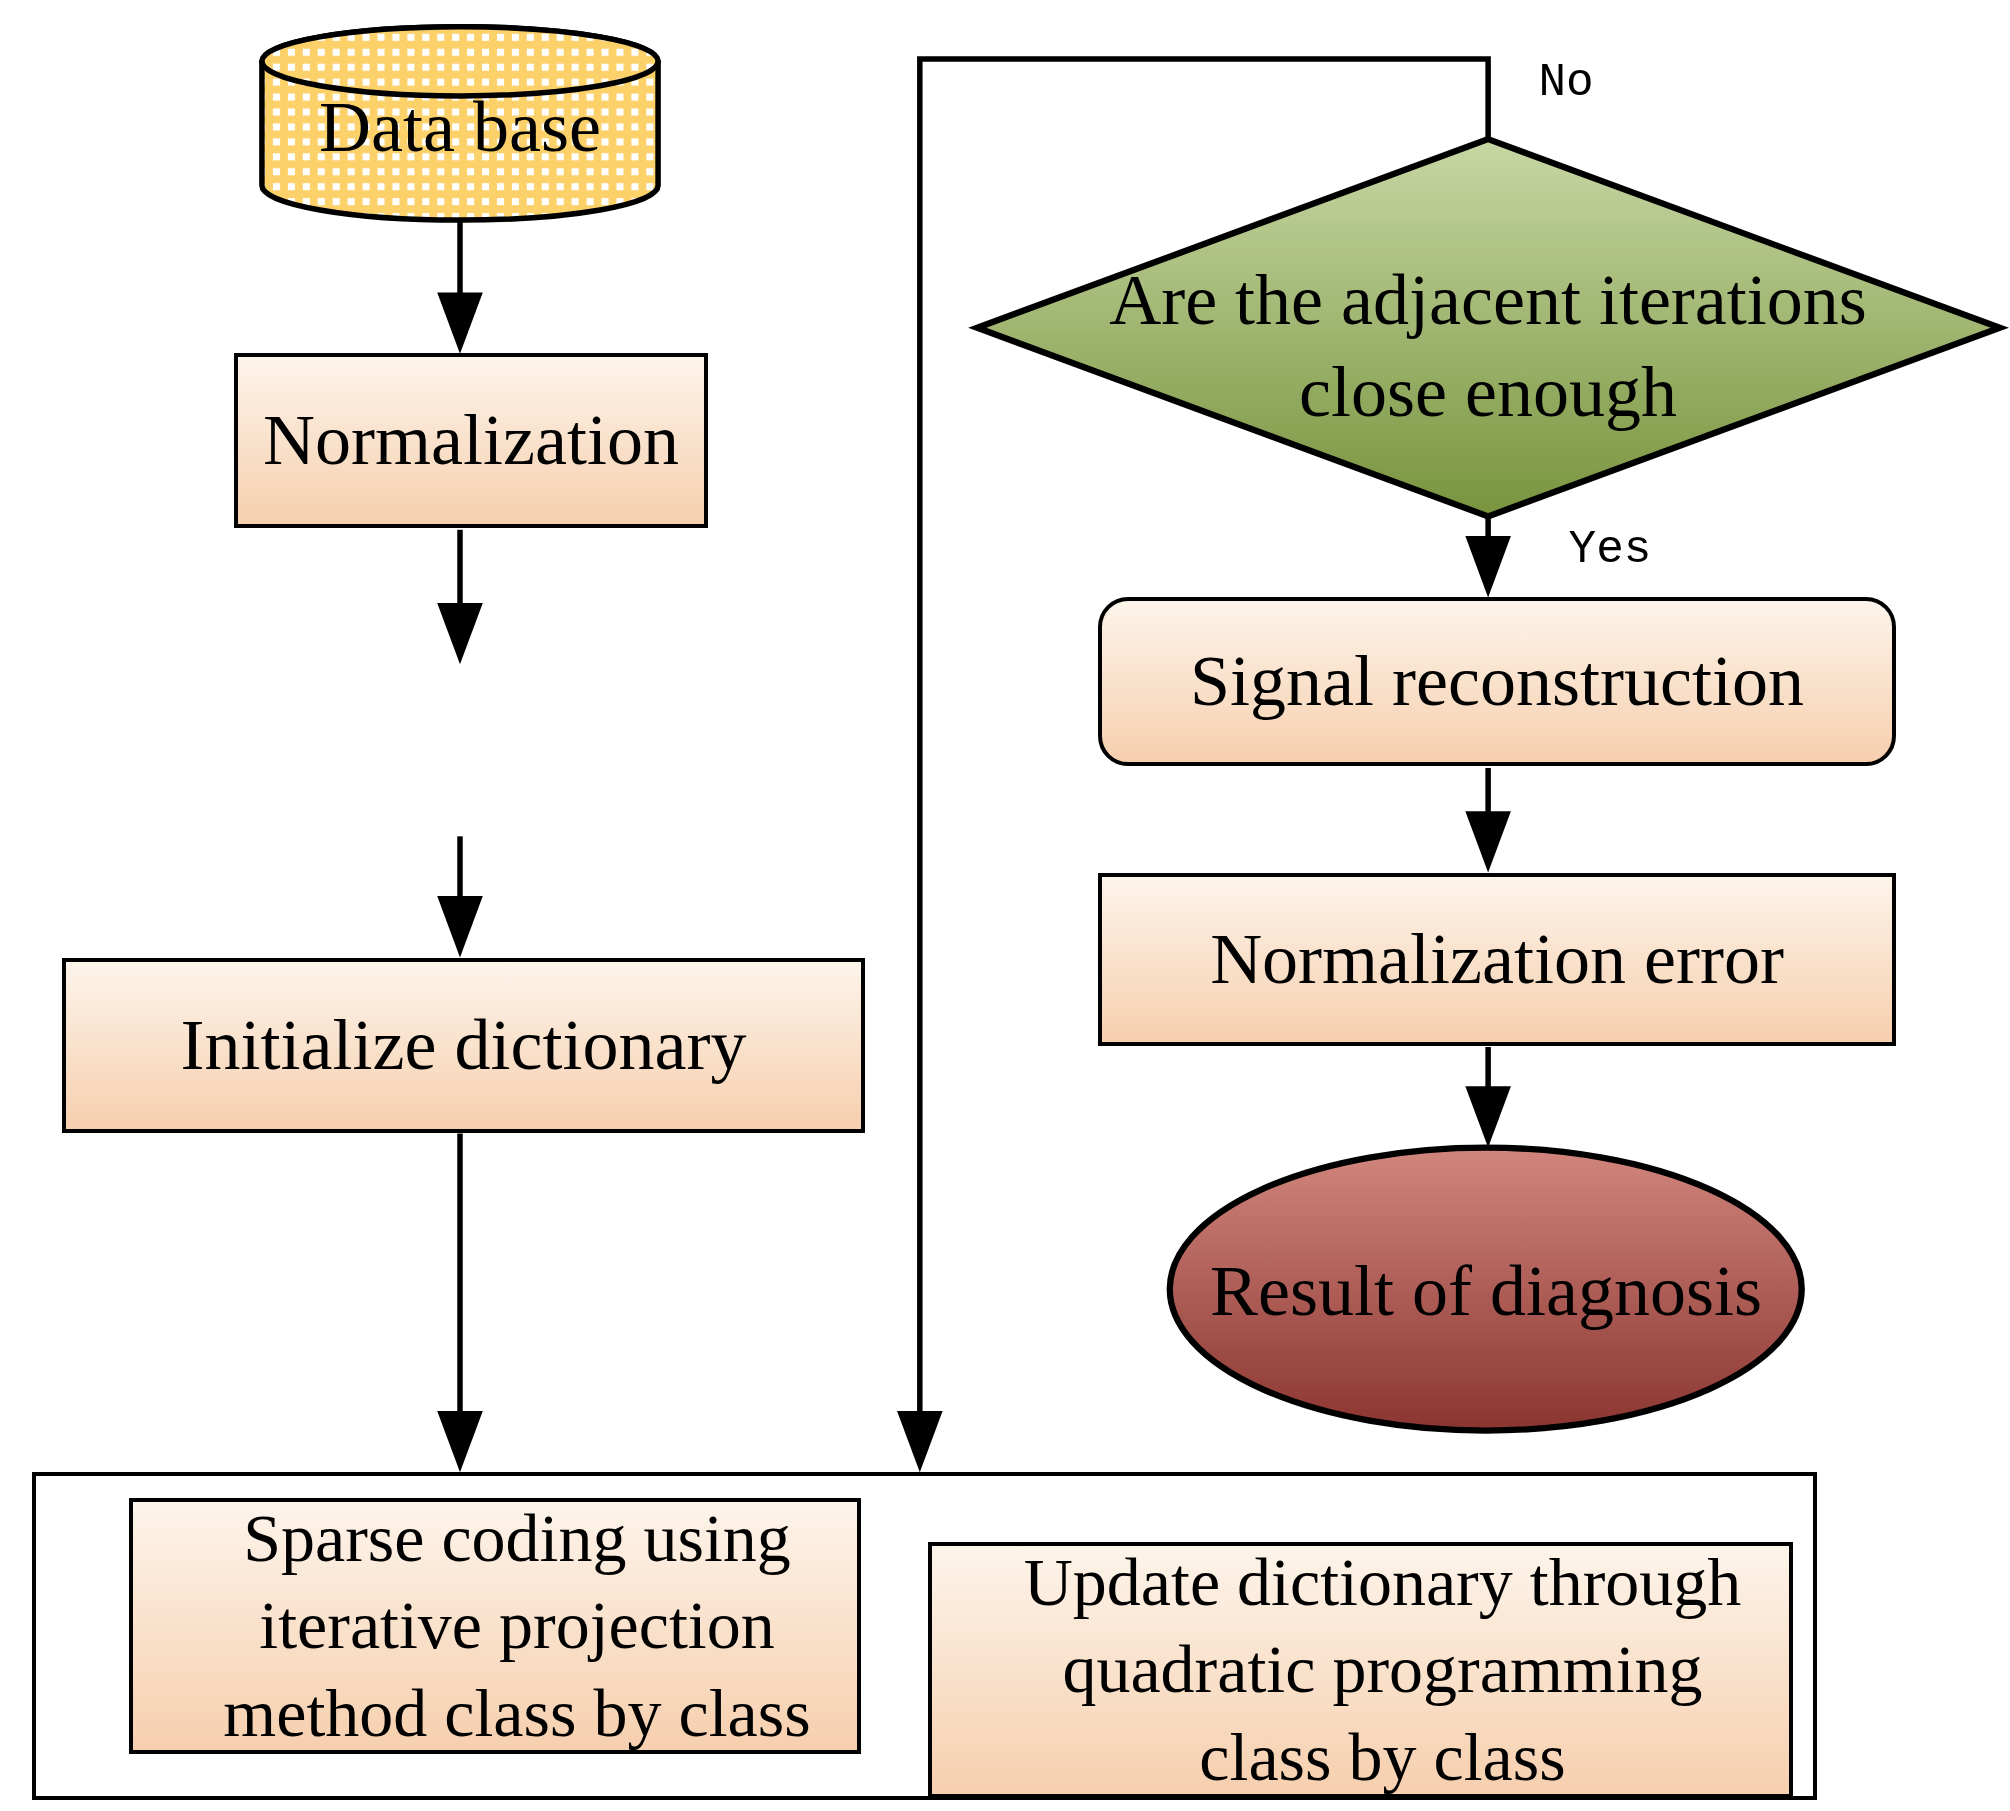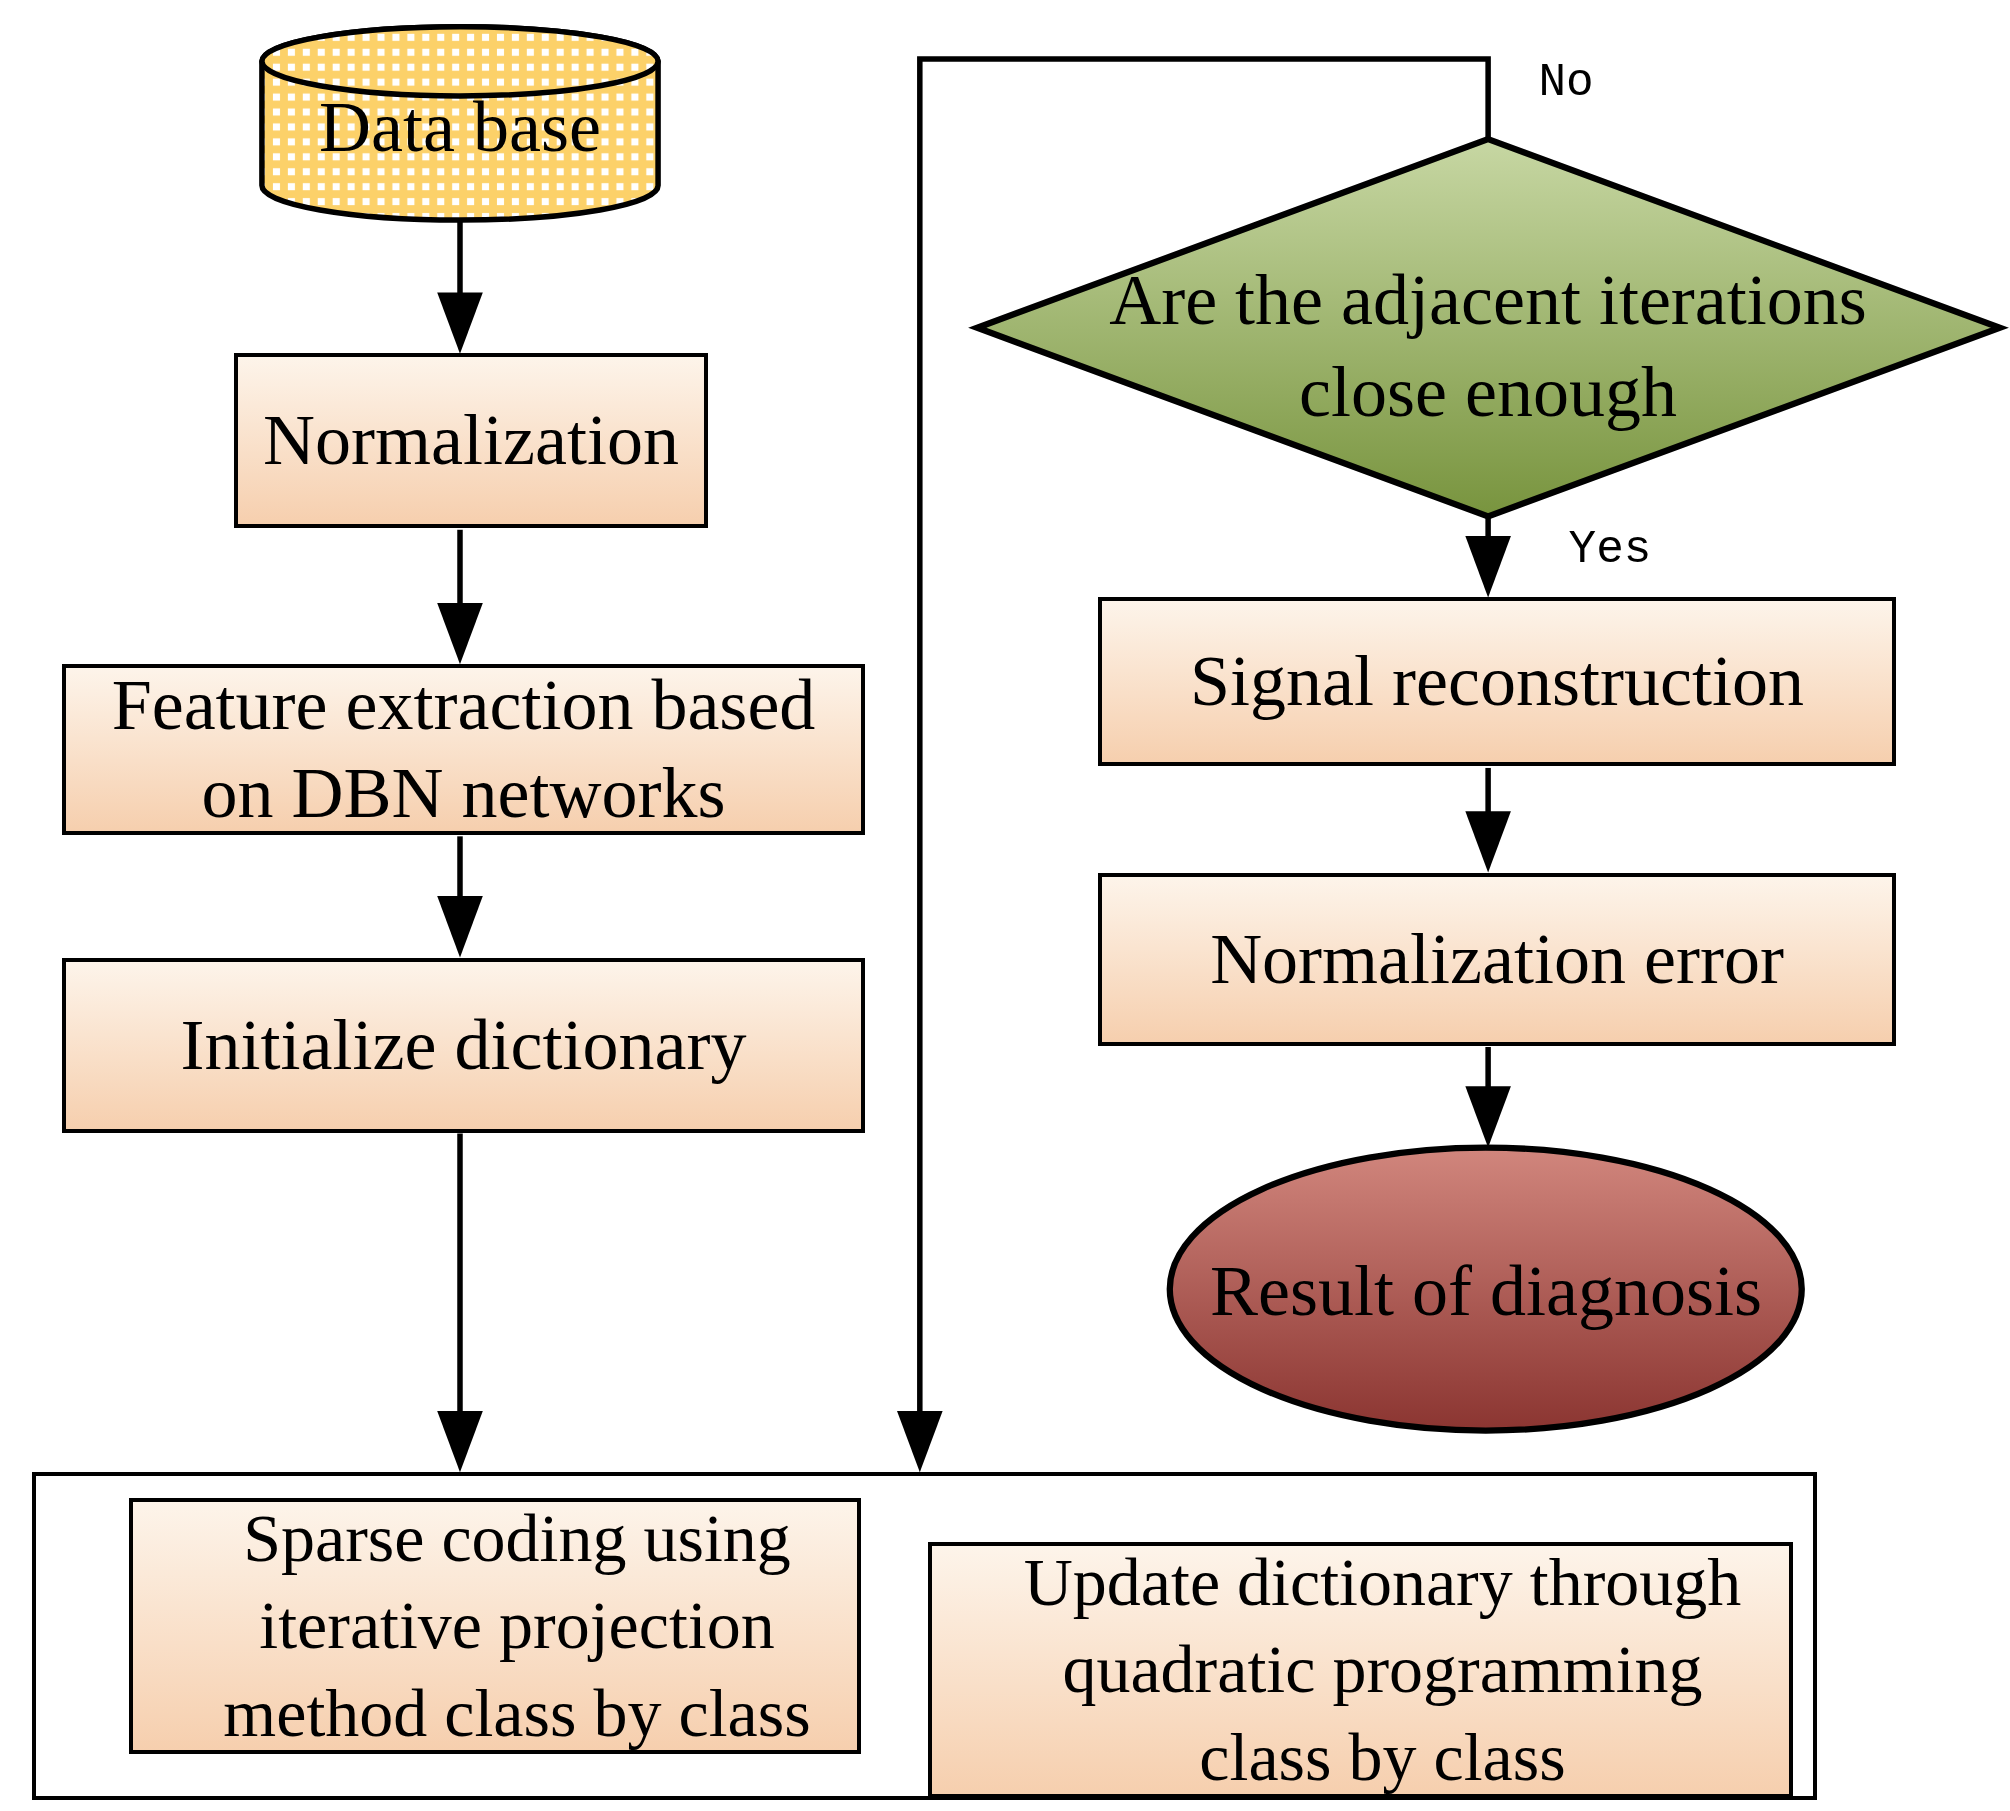--- a/index.html
+++ b/index.html
@@ -95,30 +95,26 @@
         <line x1="1893" y1="1332" x2="1893" y2="1384"></line>
         <polygon points="1864,1382 1922,1382 1893,1460" stroke="none"></polygon>
       </g>
     </g>
   </svg>
 
   <div class="node" style="left:226px;top:353px;width:474px;height:175px;margin-left:8px;">
     <span>Normalization</span>
   </div>
 
-  <div class="node" style="left:62px;top:664px;width:803px;height:171px;">
-    <span>Feature extraction based
-on DBN networks</span>
-  </div>
 
   <div class="node" style="left:62px;top:958px;width:803px;height:175px;">
     <span>Initialize dictionary</span>
   </div>
 
-  <div class="node" style="left:1098px;top:597px;width:798px;height:169px;">
+  <div class="node" style="left:1098px;top:597px;width:798px;height:169px;border-radius:30px;">
     <span>Signal reconstruction</span>
   </div>
 
   <div class="node" style="left:1098px;top:873px;width:798px;height:173px;">
     <span>Normalization error</span>
   </div>
 
   <div class="container-box" style="left:32px;top:1472px;width:1785px;height:328px;"></div>
 
   <div class="node node--small" style="left:129px;top:1498px;width:732px;height:256px;">

